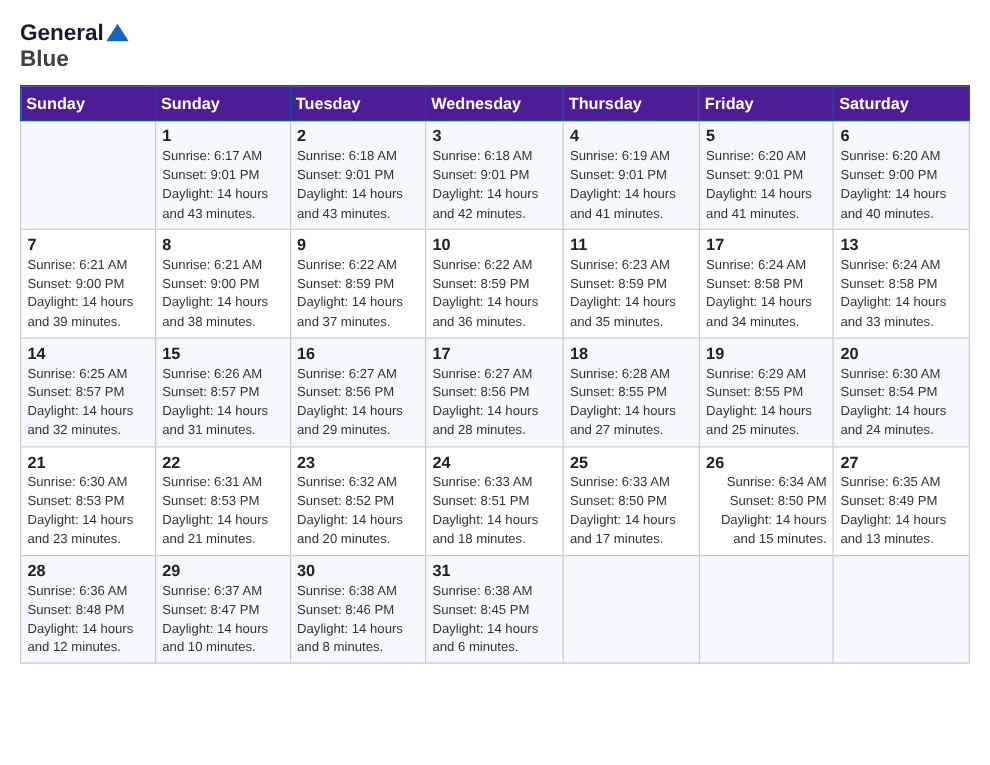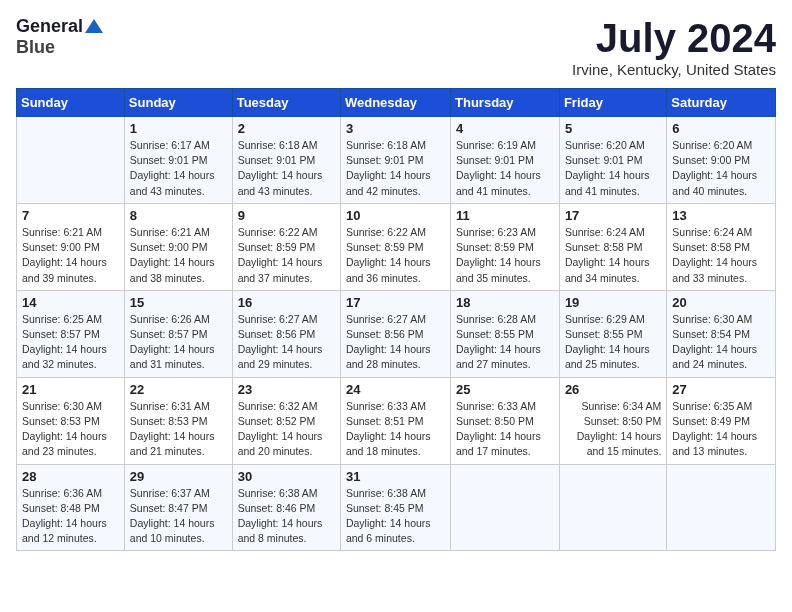--- a/index.html
+++ b/index.html
@@ -37,21 +37,21 @@
     .location-title {
       font-size: 15px;
       color: #333;
     }
     table {
       width: 100%;
       border-collapse: collapse;
       border: 1px solid #ccc;
     }
     thead th {
-      background-color: #1d4ed8;
+      background-color: #4c1d95;
       color: #fff;
       font-size: 13px;
       font-weight: bold;
       padding: 6px 4px;
       text-align: left;
       border: 1px solid #1050a0;
     }
     tbody td {
       vertical-align: top;
       border: 1px solid #ccc;
@@ -88,24 +88,20 @@
     <div class="logo-line">
       <span style="font-size:18px;font-weight:bold;color:#1a1a2e;">General</span>
       <svg width="18" height="18" viewBox="0 0 18 18" style="margin-left:2px;margin-top:-2px;">
         <polygon points="9,2 18,16 0,16" fill="#1565c0"></polygon>
       </svg>
     </div>
     <div>
       <span style="font-size:18px;font-weight:bold;color:#404040;">Blue</span>
     </div>
   </div>
-  <div class="title-section">
-    <div class="month-title">July 2024</div>
-    <div class="location-title">Irvine, Kentucky, United States</div>
-  </div>
 </div>
 
 <table>
   <thead>
     <tr>
     <th>Sunday</th>
         <th>Sunday</th>
         <th>Tuesday</th>
         <th>Wednesday</th>
         <th>Thursday</th>

